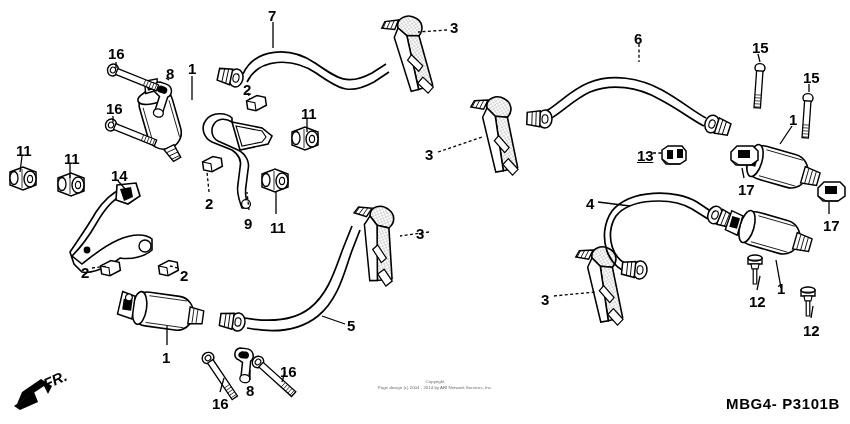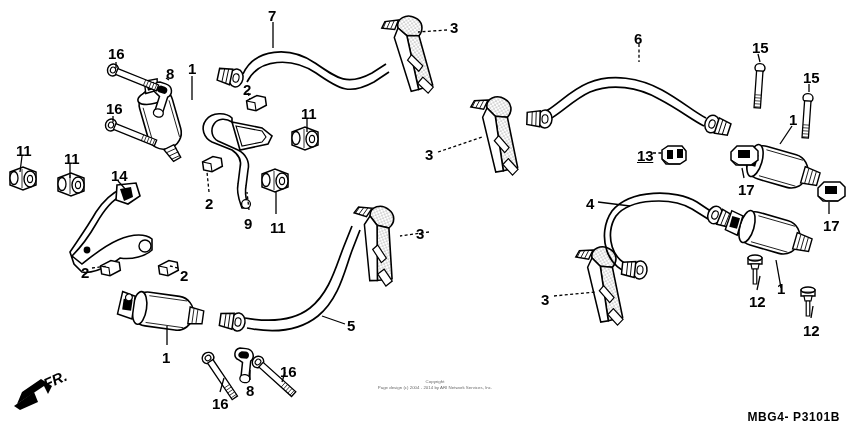--- a/index.html
+++ b/index.html
@@ -30,24 +30,24 @@
     text-align:center;
     font-family:"Liberation Sans", sans-serif;
     font-size:4.4px;
     line-height:1.45;
     color:#6a6a6a;
     white-space:nowrap;
     overflow:hidden;
   }
   .partcode{
     position:absolute;
-    right:10px;bottom:0;
+    right:10px;bottom:12px;
     font-family:"Liberation Sans", sans-serif;
     font-weight:bold;
-    font-size:12px;
+    font-size:15px;
     letter-spacing:0.6px;
     color:#000;
   }
   .frlabel{
     position:absolute;
     left:44px;top:376px;
     font-family:"Liberation Sans", sans-serif;
     font-weight:bold;
     font-style:italic;
     font-size:15px;

